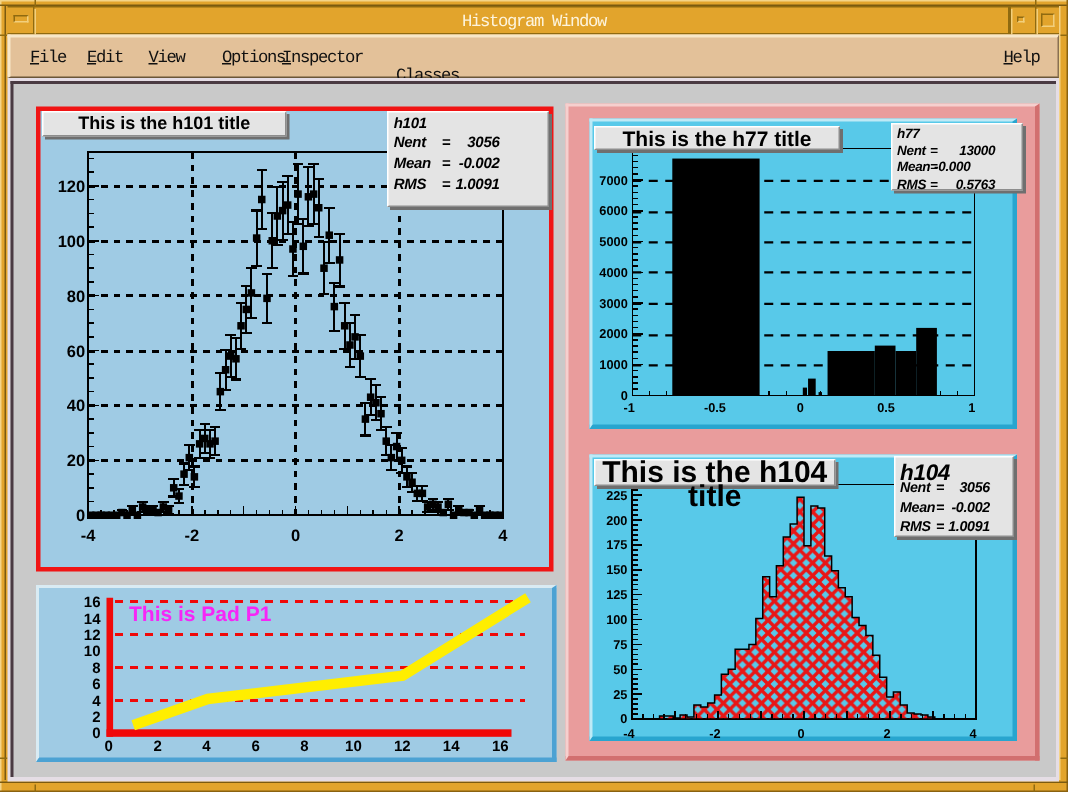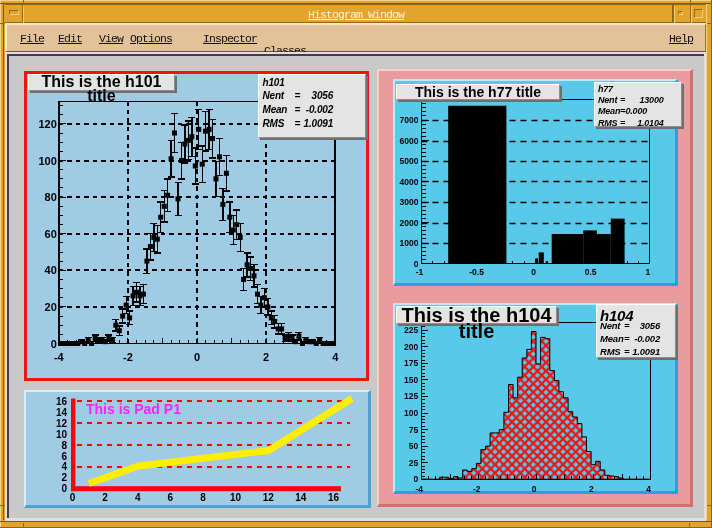--- a/index.html
+++ b/index.html
@@ -1,16 +1,16 @@
 <!DOCTYPE html>
 <html><head><meta charset="utf-8"><style>
 * { margin:0; padding:0; box-sizing:border-box; }
 html,body { width:712px; height:528px; overflow:hidden; }
 body { position:relative; background:#e2a42c; font-family:"Liberation Sans",sans-serif; }
-.mono { font-family:"Liberation Mono",monospace; font-size:11.5px; letter-spacing:-0.9px;text-decoration:underline; }
+.mono { font-family:"Liberation Mono",monospace; font-size:11.5px; letter-spacing:-0.9px; }
 .ax1 { font:bold 11px "Liberation Sans",sans-serif; fill:#000; }
 .ax7 { font:bold 8.5px "Liberation Sans",sans-serif; fill:#000; }
 .axp { font:bold 10px "Liberation Sans",sans-serif; fill:#000; }
 .padtxt { font:bold 14px "Liberation Sans",sans-serif; fill:#f626f6; }
 .abs { position:absolute; }
 .statbox { position:absolute; background:#e4e4e4; border-top:1.5px solid #fff; border-left:1.5px solid #fff;
   border-bottom:1.5px solid #8d8d8d; border-right:1.5px solid #8d8d8d; box-shadow:2px 2px 0 #6f6f6f; }
 .stxt { font-weight:bold; font-style:italic; color:#000; white-space:pre; letter-spacing:-0.2px; }
 .ttlbox { position:absolute; background:#e4e4e4; border-top:1.5px solid #fff; border-left:1.5px solid #fff;
   border-bottom:1.5px solid #8d8d8d; border-right:1.5px solid #8d8d8d; box-shadow:2px 2px 0 #6f6f6f;
@@ -51,22 +51,22 @@
 <div class="abs" style="left:678.4px;top:11px;width:4.2px;height:3.8px;background:#e2a42c;
  border-top:1px solid #8f6a10;border-left:1px solid #8f6a10;border-bottom:1px solid #f2cf7c;border-right:1px solid #f2cf7c"></div>
 <div class="abs" style="left:694.2px;top:9.2px;width:9px;height:8.6px;background:#e2a42c;
  border-top:1.5px solid #8f6a10;border-left:1.5px solid #8f6a10;border-bottom:1.5px solid #f2cf7c;border-right:1.5px solid #f2cf7c"></div>
 
 <div class="abs" style="left:4.5px;top:23px;width:701.3px;height:28.5px;background:#e3c199;
  border-top:2px solid #f7e7c9;border-left:2px solid #f7e7c9;border-bottom:1.5px solid #6b5638;border-right:1.5px solid #8a7050"></div>
 <div class="abs mono" style="left:20px;top:32px;color:#111"><span style="text-decoration:underline">F</span>ile</div>
 <div class="abs mono" style="left:58px;top:32px;color:#111"><span style="text-decoration:underline">E</span>dit</div>
 <div class="abs mono" style="left:99px;top:32px;color:#111"><span style="text-decoration:underline">V</span>iew</div>
-<div class="abs mono" style="left:130px;top:32px;color:#111"><span style="text-decoration:underline">O</span>ptions</div>
-<div class="abs mono" style="left:203px;top:32px;color:#111"><span style="text-decoration:underline">I</span>nspector</div>
+<div class="abs mono" style="left:148px;top:32px;color:#111"><span style="text-decoration:underline">O</span>ptions</div>
+<div class="abs mono" style="left:188px;top:32px;color:#111"><span style="text-decoration:underline">I</span>nspector</div>
 <div class="abs mono" style="left:264px;top:44px;color:#111"><span style="text-decoration:underline">C</span>lasses</div>
 <div class="abs mono" style="left:669px;top:32px;color:#111"><span style="text-decoration:underline">H</span>elp</div>
 
 <div class="abs" style="left:4.5px;top:51.5px;width:701.3px;height:469px;background:#e5dde5"></div>
 
 <div class="abs" style="left:6.5px;top:53.6px;width:697px;height:464.9px;background:#c9c9c9;
  border-top:2px solid #4a3a42;border-left:2px solid #4a3a42"></div>
 
 <div class="abs" style="left:24px;top:71px;width:345px;height:310px;background:#f01414"></div>
 <div class="abs" style="left:27px;top:74px;width:339px;height:304px;background:#9fcbe4"></div>
@@ -169,21 +169,21 @@
 <text x="242.1" y="289.5" text-anchor="middle" class="ax1">2</text>
 <text x="311.2" y="289.5" text-anchor="middle" class="ax1">4</text>
 <text x="32.8" y="276.5" text-anchor="end" class="ax1">0</text>
 <text x="32.8" y="239.9" text-anchor="end" class="ax1">20</text>
 <text x="32.8" y="203.3" text-anchor="end" class="ax1">40</text>
 <text x="32.8" y="166.7" text-anchor="end" class="ax1">60</text>
 <text x="32.8" y="130.1" text-anchor="end" class="ax1">80</text>
 <text x="32.8" y="93.5" text-anchor="end" class="ax1">100</text>
 <text x="32.8" y="56.9" text-anchor="end" class="ax1">120</text>
 </svg>
-<div class="ttlbox" style="left:28px;top:74px;width:147px;height:16.5px;font-size:16px;line-height:14px">This is the h101 title</div>
+<div class="ttlbox" style="left:28px;top:74px;width:163px;height:16.5px;font-size:12px;line-height:14px">This is the h101 title</div>
 <div class="statbox" style="left:257.5px;top:74px;width:108.5px;height:64px">
 <div style="padding:1.5px 0 0 4px">
 <div class="stxt" style="font-size:10px;height:13.8px">h101</div>
 <div class="stxt" style="font-size:10px;height:13.8px;position:relative">Nent<span style="position:absolute;left:32px">=</span><span style="position:absolute;right:32px">3056</span></div>
 <div class="stxt" style="font-size:10px;height:13.8px;position:relative">Mean<span style="position:absolute;left:32px">=</span><span style="position:absolute;right:32px">-0.002</span></div>
 <div class="stxt" style="font-size:10px;height:13.8px;position:relative">RMS<span style="position:absolute;left:32px">=</span><span style="position:absolute;right:32px">1.0091</span></div>
 </div>
   </div>
 
 <div class="abs" style="left:24px;top:390px;width:347px;height:117.5px;background:#9fcbe4;
@@ -253,21 +253,21 @@
 <text x="140.6" y="195.5" text-anchor="middle" class="ax7">0</text>
 <text x="197.7" y="195.5" text-anchor="middle" class="ax7">0.5</text>
 <text x="254.8" y="195.5" text-anchor="middle" class="ax7">1</text>
 </svg>
 <div class="ttlbox" style="left:396px;top:83.5px;width:164px;height:16.5px;font-size:14px;line-height:15px">This is the h77 title</div>
 <div class="statbox" style="left:594px;top:82px;width:88px;height:45px">
 <div style="padding:1px 0 0 3px">
 <div class="stxt" style="font-size:9px;height:11.2px">h77</div>
 <div class="stxt" style="font-size:9px;height:11.2px;position:relative">Nent<span style="position:absolute;left:22px">=</span><span style="position:absolute;right:17.5px">13000</span></div>
 <div class="stxt" style="font-size:9px;height:11.2px;position:relative">Mean<span style="position:absolute;left:22px">=</span><span style="position:absolute;right:34px">-0.000</span></div>
-<div class="stxt" style="font-size:9px;height:11.2px;position:relative">RMS<span style="position:absolute;left:22px">=</span><span style="position:absolute;right:17.5px">1.0104</span></div>
+<div class="stxt" style="font-size:9px;height:11.2px;position:relative">RMS<span style="position:absolute;left:22px">=</span><span style="position:absolute;right:17.5px">0.5763</span></div>
 </div>
   </div>
 
 <div class="abs" style="left:393px;top:303px;width:285px;height:191px;background:#58c9e9;
  border-top:2px solid #beeaf6;border-left:2px solid #beeaf6;border-bottom:3px solid #28a5cf;border-right:3px solid #28a5cf"></div>
 <svg style="position:absolute;left:393px;top:303px" width="285" height="191">
 <defs>
       <pattern id="wv" width="8.5" height="8.5" patternUnits="userSpaceOnUse">
         <path d="M0,8.5L8.5,0 M-1.8,1.8L1.8,-1.8 M6.7,10.3L10.3,6.7" stroke="#e81616" stroke-width="2.3" fill="none"></path>
         <path d="M0,0L8.5,8.5 M6.7,-1.8L10.3,1.8 M-1.8,6.7L1.8,10.3" stroke="#e81616" stroke-width="2.3" fill="none"></path>

